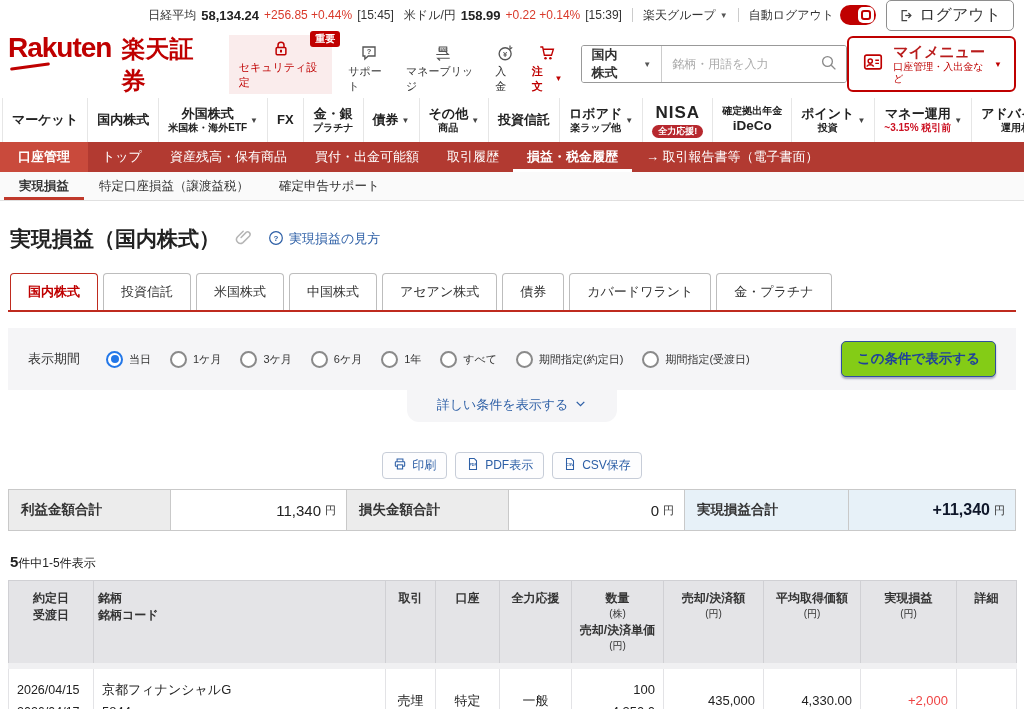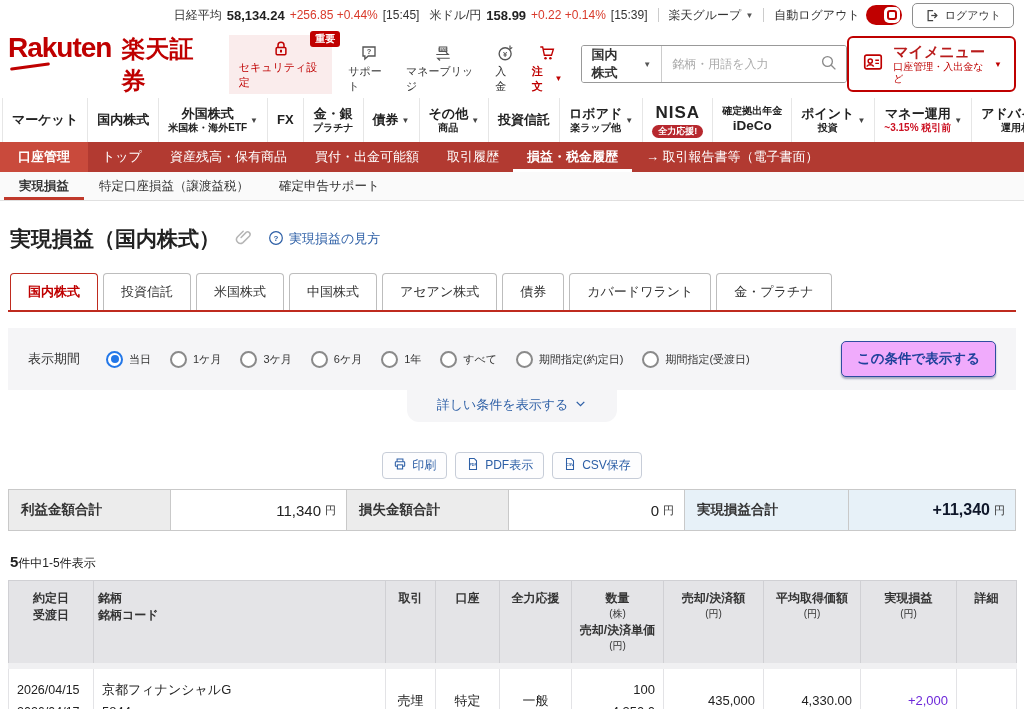--- a/index.html
+++ b/index.html
@@ -14,21 +14,21 @@
   .mkt .v { font-weight:bold; font-size:13px; color:#222; }
   .mkt .chg { color:#D93A2B; }
   .vsep { width:1px; height:14px; background:#CCC; }
   .grp { display:flex; align-items:center; gap:4px; cursor:pointer; }
   .caret { font-size:8px; color:#555; }
   .autolog { display:flex; align-items:center; gap:6px; }
   .toggle { width:36px; height:20px; background:#C00000; border-radius:10px; position:relative; cursor:pointer; }
   .toggle .knob { position:absolute; right:2px; top:2px; width:16px; height:16px; background:#fff; border-radius:5px; }
   .toggle .knob::after { content:""; position:absolute; inset:3px; border:2px solid #C00000; border-radius:3px; }
   .logout-btn { display:flex; align-items:center; gap:5px; border:1px solid #8E8E8E; border-radius:5px;
-    padding:4px 12px; background:#fff; font-size:11px; color:#333; cursor:pointer; }
+    padding:4px 12px; background:#fff; font-size:16px; color:#333; cursor:pointer; }
 
   
   .header { height:68px; display:flex; align-items:center; padding:0 8px; }
   .logo { display:flex; align-items:baseline; cursor:pointer; }
   .logo-en { font-size:28px; font-weight:bold; color:#BF0000; letter-spacing:-1px; position:relative; }
   .logo-en::after { content:""; position:absolute; left:2px; bottom:-4px; width:40px; height:3px;
     background:#BF0000; transform:rotate(-8deg); border-radius:2px; }
   .logo-jp { font-size:24px; font-weight:bold; color:#BF0000; margin-left:10px; }
   .quick { display:flex; align-items:flex-end; gap:16px; margin-left:22px; }
   .qitem { display:flex; flex-direction:column; align-items:center; gap:2px; font-size:11px;
@@ -98,21 +98,21 @@
   .cattab.active { color:#BF0000; font-weight:bold; border-color:#BF2B1F; border-width:1px; }
 
   
   .filter { margin:16px 8px 0; background:#F5F5F7; padding:13px 20px; display:flex; align-items:center; }
   .filter-label { font-size:13px; color:#333; margin-right:26px; }
   .radios { display:flex; align-items:center; gap:19px; }
   .radio-item { display:flex; align-items:center; gap:6px; cursor:pointer; font-size:11px; color:#333; white-space:nowrap; }
   .radio { width:17px; height:17px; border:2px solid #8A8A8A; border-radius:50%; background:#fff; position:relative; flex:none; }
   .radio-item.checked .radio { border-color:#2377E8; }
   .radio-item.checked .radio::after { content:""; position:absolute; inset:2.5px; background:#2377E8; border-radius:50%; }
-  .apply-btn { margin-left:auto; background:#f0abfc; border:1px solid #2F4DA0; border-radius:5px;
+  .apply-btn { margin-left:auto; background:#84cc16; border:1px solid #2F4DA0; border-radius:5px;
     color:#1F419B; font-weight:bold; font-size:13.5px; padding:8px 15px; cursor:pointer;
     box-shadow:0 2px 2px rgba(20,30,90,.35); font-family:inherit; }
   .details-pill { width:210px; margin:0 auto; background:#F5F5F7; border-radius:0 0 12px 12px;
     padding:6px 0 8px; text-align:center; color:#2D5FA6; font-size:13px; cursor:pointer;
     display:flex; align-items:center; justify-content:center; gap:6px; }
 
   
   .export-row { display:flex; justify-content:center; gap:8px; margin:30px 8px 0; }
   .exp-btn { display:flex; align-items:center; gap:5px; border:1px solid #C7CDD8; border-radius:4px;
     background:#FDFDFE; color:#2D5FA6; font-size:12px; padding:4px 10px; cursor:pointer; font-family:inherit; }
@@ -132,21 +132,21 @@
   
   .count-row { margin:22px 10px 8px; font-size:12px; color:#222; }
   .count-row b { font-size:15px; }
   table.results { width:1008px; margin:0 8px; border-collapse:collapse; table-layout:fixed; }
   table.results th { background:#E4E4E7; border:1px solid #D0D0D4; font-size:12px; color:#333;
     padding:9px 4px; text-align:center; vertical-align:top; line-height:1.45; font-weight:bold; }
   table.results th .small { font-size:10px; font-weight:normal; display:block; }
   table.results td { border:1px solid #E3E3E6; border-top:6px solid #F0F0F2; background:#fff;
     font-size:13px; padding:10px 8px; vertical-align:middle; line-height:1.7; color:#222; }
   td.c-left { text-align:left; } td.c-center { text-align:center; } td.c-right { text-align:right; }
-  td .pl { color:#6d28d9; }
+  td .pl { color:#ef4444; }
   td .dim { font-size:12.5px; }
 </style>
 </head>
 <body>
 
 <div class="topbar">
   <div class="mkt">
     <span>日経平均</span>
     <span class="v num">58,134.24</span>
     <span class="chg num">+256.85 +0.44%</span>

